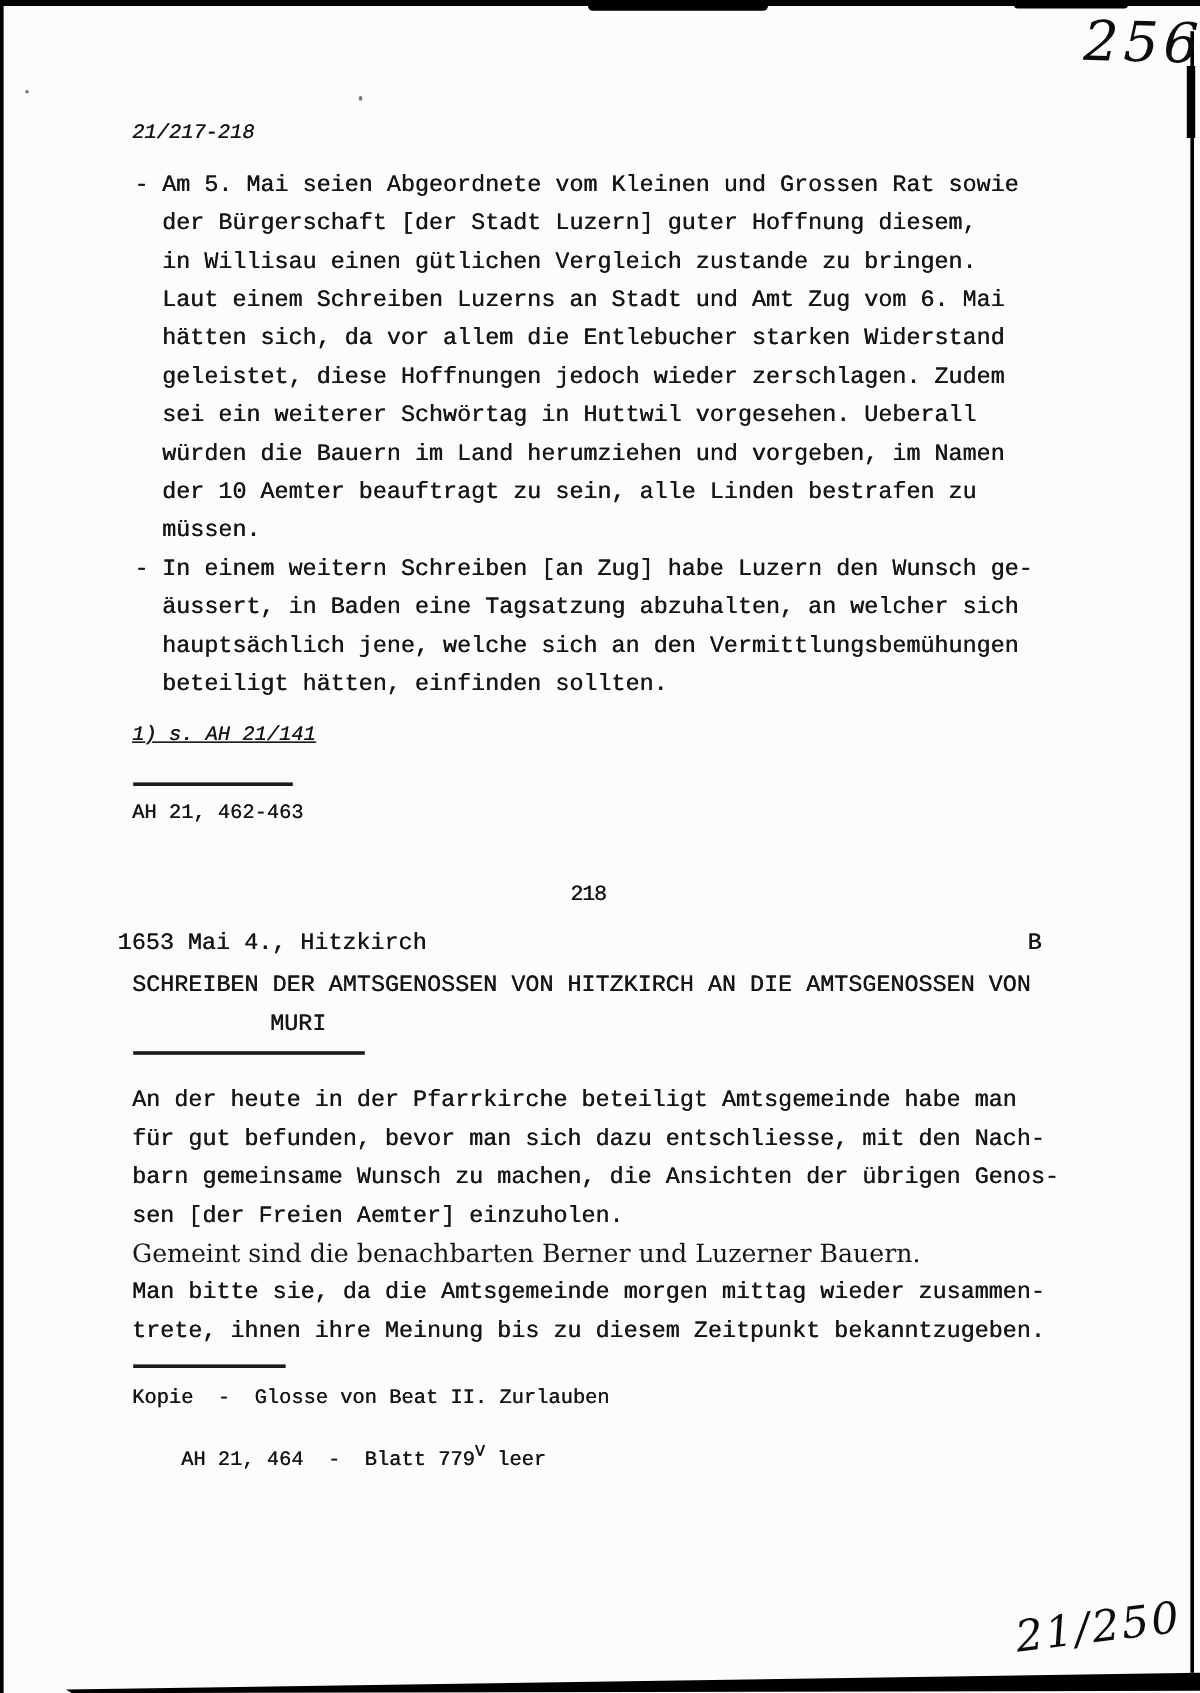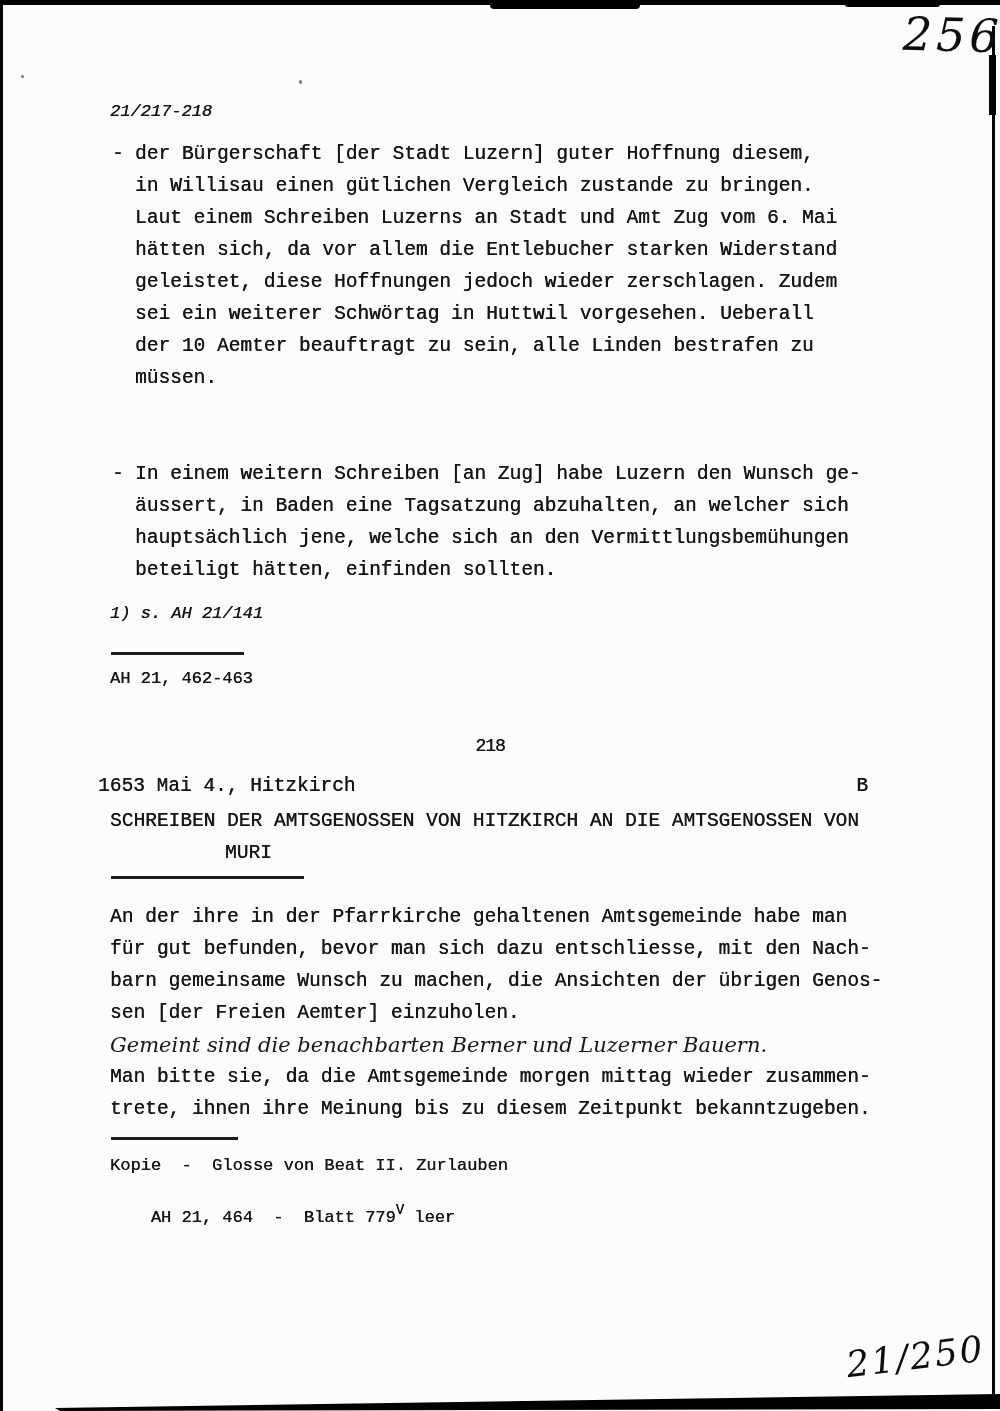--- a/index.html
+++ b/index.html
@@ -12,21 +12,21 @@
   .mono{font-family:"Liberation Mono",monospace;text-shadow:0.35px 0 currentColor;}
   .body-text{font-size:19.5px;line-height:32px;}
   .small-text{font-size:17px;line-height:26px;}
   .it{font-style:italic;}
   .tline{white-space:pre;}
   .item{display:flex;}
   .bullet{width:23px;flex:none;}
   .rule{position:absolute;height:3px;background:#1b1b1b;}
   .entry-number{font-size:18px;letter-spacing:-1px;text-align:center;text-shadow:0.4px 0 currentColor;}
   .dateline-row{display:flex;justify-content:space-between;}
-  .gloss{font-family:"DejaVu Serif",serif;font-style:italic;font-size:21px;line-height:32px;white-space:pre;text-align:right;}
+  .gloss{font-family:"DejaVu Serif",serif;font-size:21px;line-height:32px;white-space:pre;text-align:right;}
   .verso-sup{font-size:14px;position:relative;top:-8px;text-shadow:0.3px 0 currentColor;}
   .hw{font-family:"DejaVu Serif",serif;color:#0d0d0d;}
   .hw-top{font-size:46px;letter-spacing:4px;transform:rotate(1.5deg);font-style:italic;}
   .hw-bottom{font-size:36px;letter-spacing:2px;font-style:italic;transform:rotate(-7deg);}
   
   .edge{background:#000;position:absolute;}
   .speck{position:absolute;background:#777;border-radius:50%;}
 </style>
 </head>
 <body>
@@ -45,60 +45,62 @@
   <div class="speck" style="left:21px;top:75px;width:3px;height:3px;"></div>
   <div class="speck" style="left:299px;top:80px;width:3px;height:4px;"></div>
 
   <div class="abs hw hw-top" style="left:903px;top:8px;">256</div>
 
   <div class="abs mono small-text it" style="left:110px;top:99px;">21/217-218</div>
 
   <div class="abs mono body-text item" style="left:112px;top:138px;">
     <span class="bullet">-</span>
     <div>
+        <div class="tline">Am 5. Mai seien Abgeordnete vom Kleinen und Grossen Rat sowie</div>
         <div class="tline">der Bürgerschaft [der Stadt Luzern] guter Hoffnung diesem,</div>
         <div class="tline">in Willisau einen gütlichen Vergleich zustande zu bringen.</div>
         <div class="tline">Laut einem Schreiben Luzerns an Stadt und Amt Zug vom 6. Mai</div>
         <div class="tline">hätten sich, da vor allem die Entlebucher starken Widerstand</div>
         <div class="tline">geleistet, diese Hoffnungen jedoch wieder zerschlagen. Zudem</div>
         <div class="tline">sei ein weiterer Schwörtag in Huttwil vorgesehen. Ueberall</div>
+        <div class="tline">würden die Bauern im Land herumziehen und vorgeben, im Namen</div>
         <div class="tline">der 10 Aemter beauftragt zu sein, alle Linden bestrafen zu</div>
         <div class="tline">müssen.</div>
       </div>
   </div>
 
   <div class="abs mono body-text item" style="left:112px;top:458px;">
     <span class="bullet">-</span>
     <div>
         <div class="tline">In einem weitern Schreiben [an Zug] habe Luzern den Wunsch ge-</div>
         <div class="tline">äussert, in Baden eine Tagsatzung abzuhalten, an welcher sich</div>
         <div class="tline">hauptsächlich jene, welche sich an den Vermittlungsbemühungen</div>
         <div class="tline">beteiligt hätten, einfinden sollten.</div>
       </div>
   </div>
 
-  <div class="abs mono small-text it" style="left:110px;top:601px;">1) s. AH 21/141</div>
+  <div class="abs mono small-text it" style="left:110px;top:601px;text-decoration:underline;">1) s. AH 21/141</div>
 
   <div class="rule" style="left:111px;top:652px;width:133px;"></div>
   <div class="abs mono small-text" style="left:110px;top:666px;text-align:right;">AH 21, 462-463</div>
 
   <div class="abs mono entry-number" style="left:110px;top:736px;width:760px;">218</div>
 
   <div class="abs mono body-text dateline-row" style="left:98px;top:770px;width:770px;">
     <span>1653 Mai 4., Hitzkirch</span>
     <span>B</span>
   </div>
 
   <div class="abs mono body-text" style="left:110px;top:805px;white-space:pre;">SCHREIBEN DER AMTSGENOSSEN VON HITZKIRCH AN DIE AMTSGENOSSEN VON</div>
   <div class="abs mono body-text" style="left:225px;top:837px;">MURI</div>
 
   <div class="rule" style="left:111px;top:876px;width:193px;"></div>
 
   <div class="abs mono body-text" style="left:110px;top:901px;">
-      <div class="tline">An der ihre in der Pfarrkirche gehaltenen Amtsgemeinde habe man</div>
+      <div class="tline">An der heute in der Pfarrkirche beteiligt Amtsgemeinde habe man</div>
       <div class="tline">für gut befunden, bevor man sich dazu entschliesse, mit den Nach-</div>
       <div class="tline">barn gemeinsame Wunsch zu machen, die Ansichten der übrigen Genos-</div>
       <div class="tline">sen [der Freien Aemter] einzuholen.</div>
     </div>
 
   <div class="abs gloss" style="left:110px;top:1029px;">Gemeint sind die benachbarten Berner und Luzerner Bauern.</div>
 
   <div class="abs mono body-text" style="left:110px;top:1061px;">
       <div class="tline">Man bitte sie, da die Amtsgemeinde morgen mittag wieder zusammen-</div>
       <div class="tline">trete, ihnen ihre Meinung bis zu diesem Zeitpunkt bekanntzugeben.</div>

